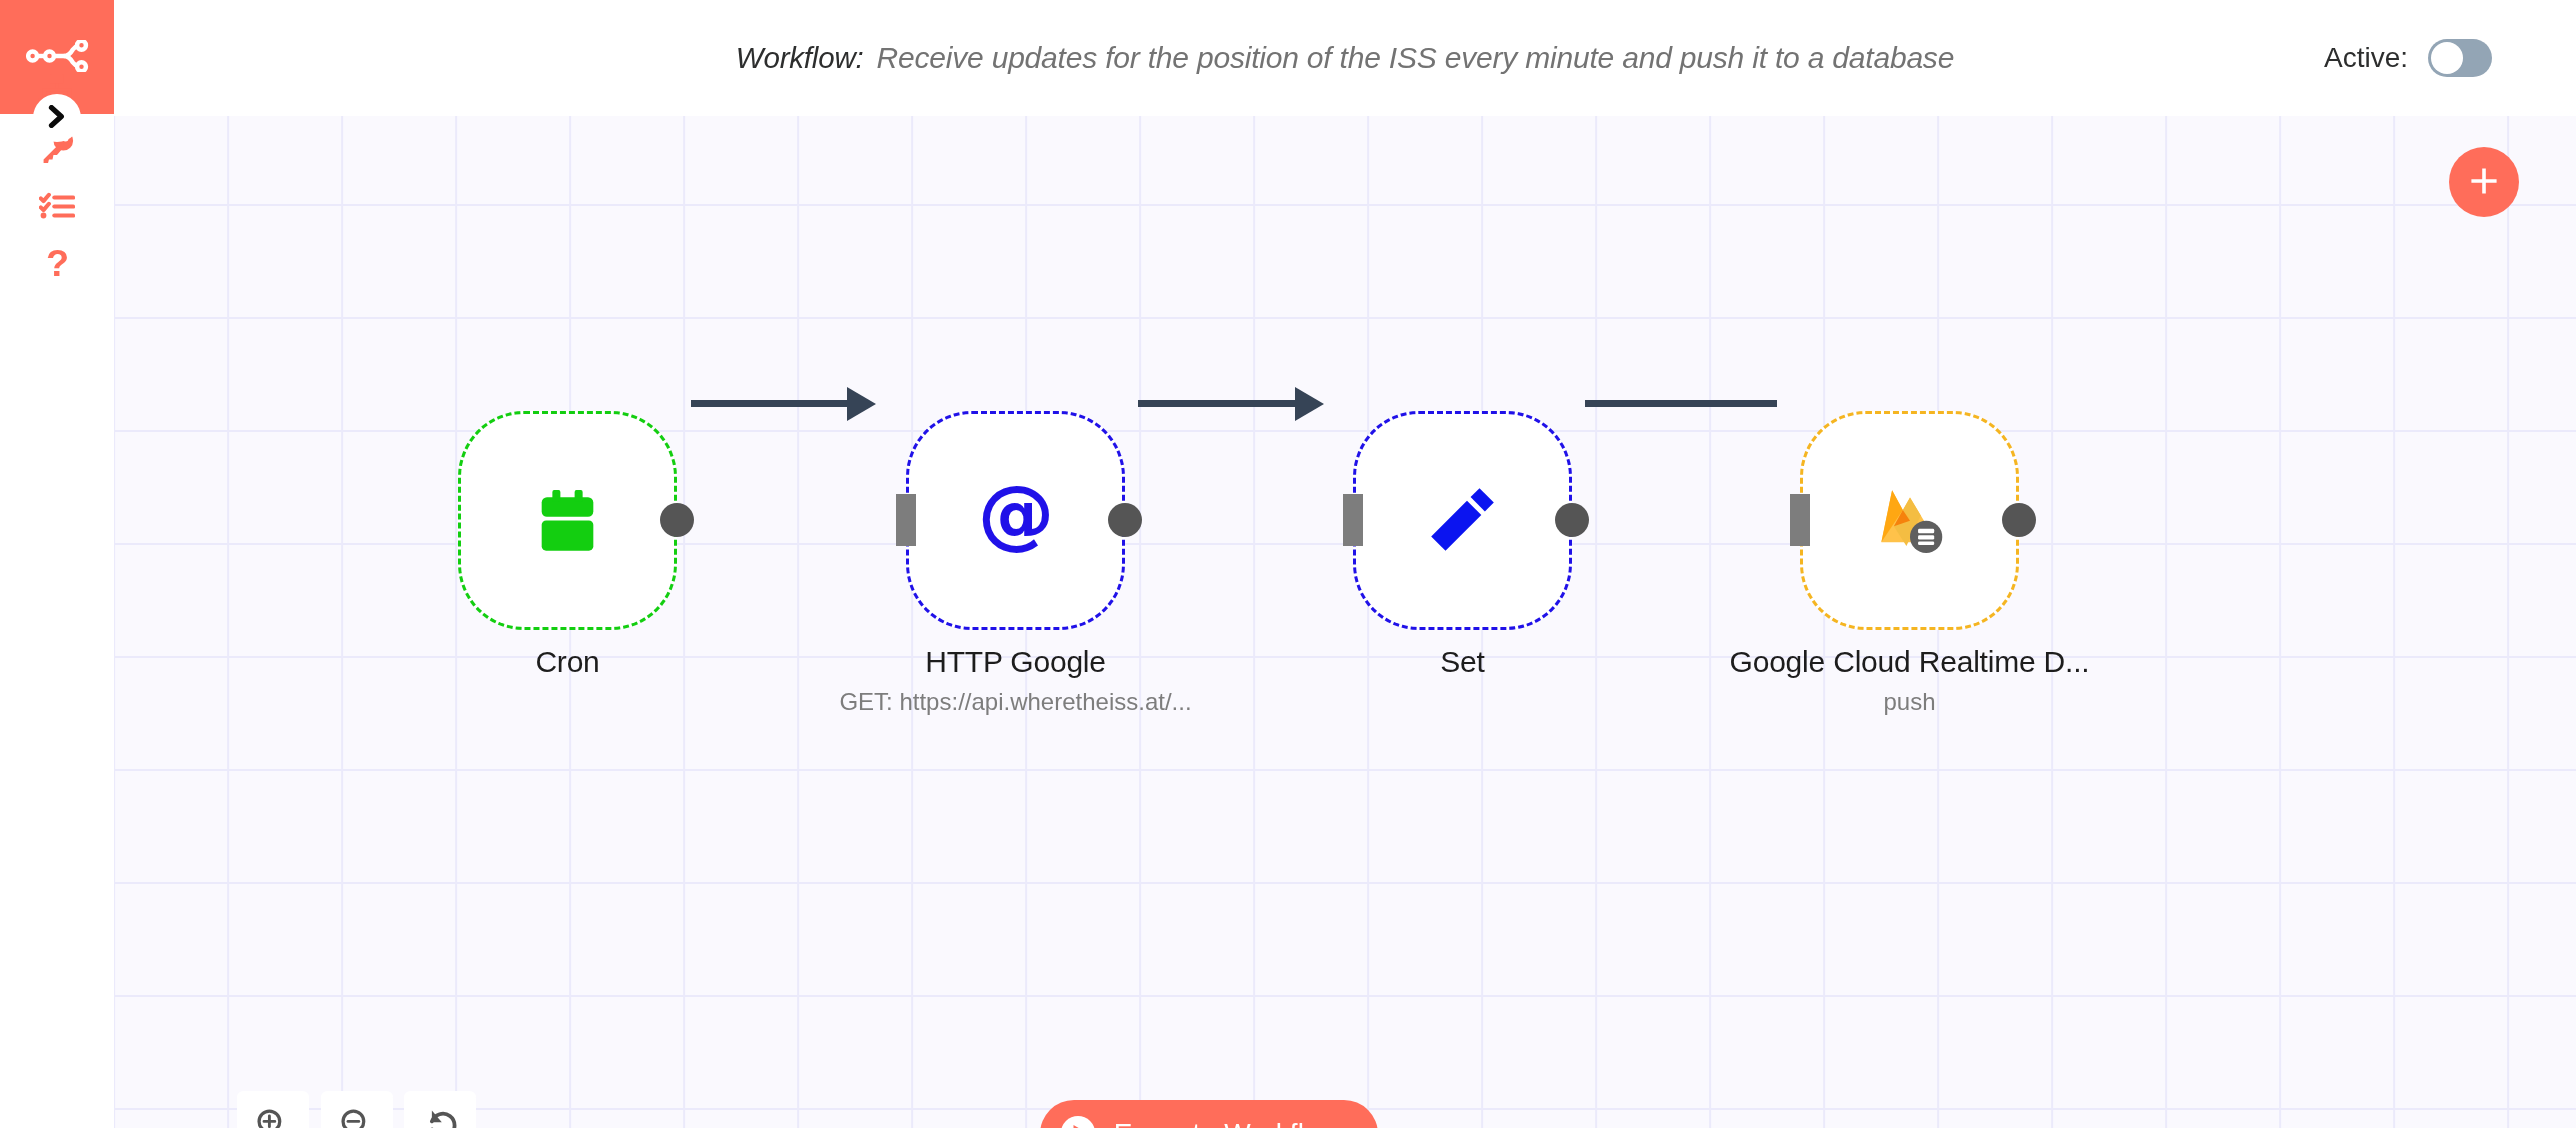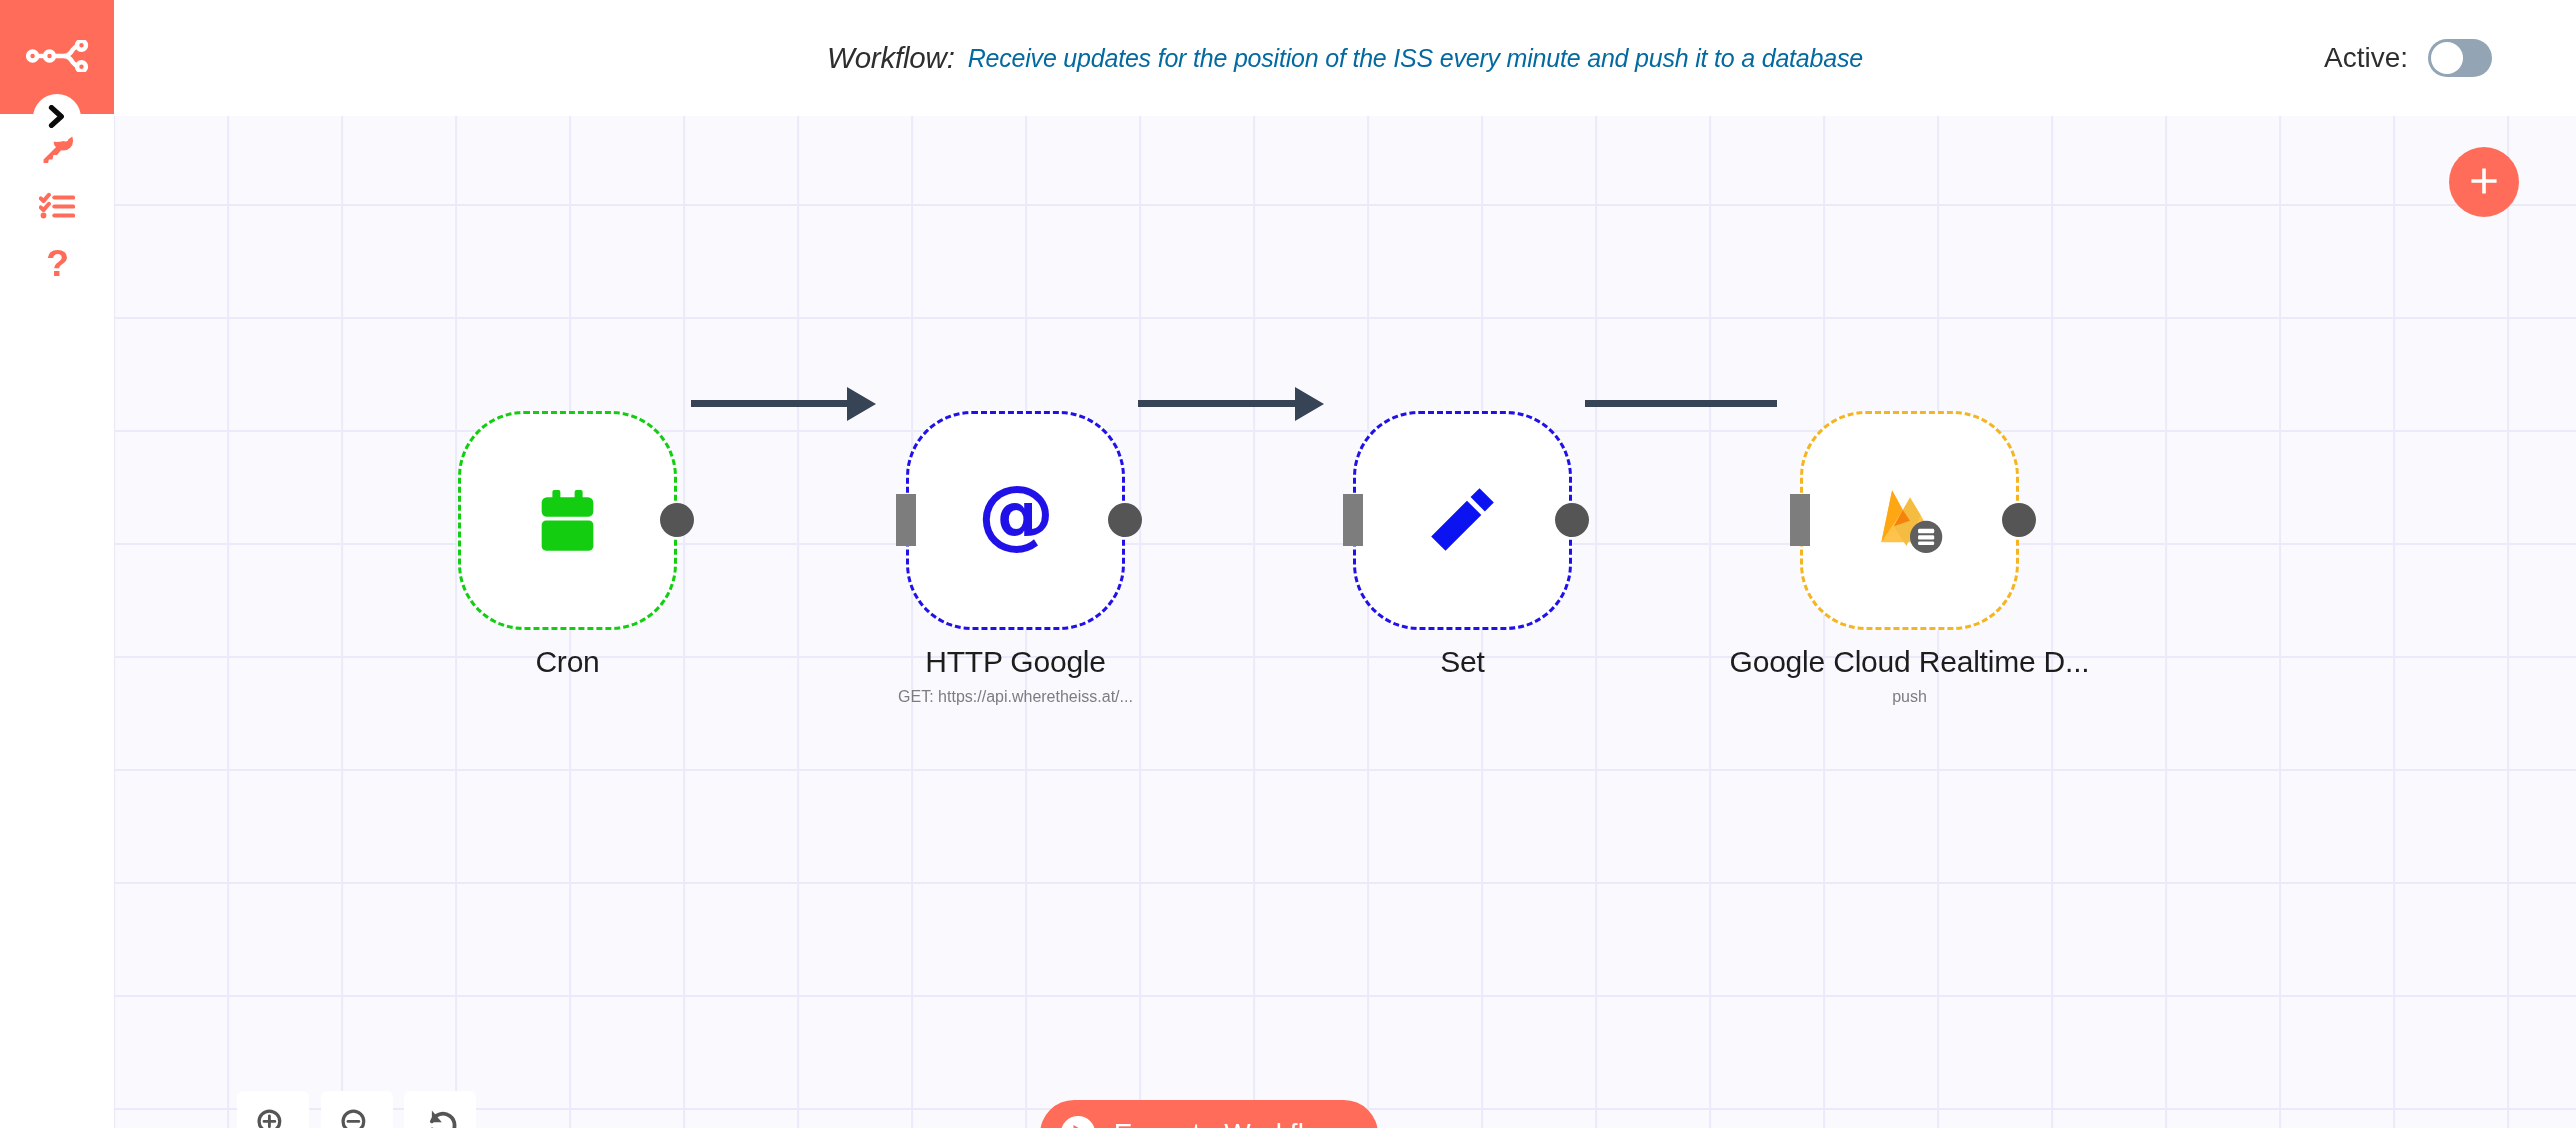--- a/index.html
+++ b/index.html
@@ -74,22 +74,22 @@
     justify-content: center;
     white-space: nowrap;
     font-style: italic;
   }
   #wf-label {
     font-size: 29.5px;
     color: #2d2e2e;
     letter-spacing: -0.2px;
   }
   #wf-name {
-    font-size: 25px;
-    color: #0369a1;
+    font-size: 30px;
+    color: #737373;
     margin-left: 13px;
     letter-spacing: -0.2px;
     cursor: pointer;
   }
   #active-wrap {
     position: absolute;
     right: 84px; top: 0;
     height: 116px;
     display: flex;
     align-items: center;
@@ -177,21 +177,21 @@
     font-size: 30px;
     color: #1d1d1d;
     white-space: nowrap;
     letter-spacing: -0.2px;
   }
   .node-sub {
     position: absolute;
     top: 277px;
     left: 50%;
     transform: translateX(-50%);
-    font-size: 16px;
+    font-size: 24px;
     color: #7d7d7d;
     white-space: nowrap;
   }
 
   
   .out-dot {
     position: absolute;
     width: 34px; height: 34px;
     border-radius: 50%;
     background: #555555;

